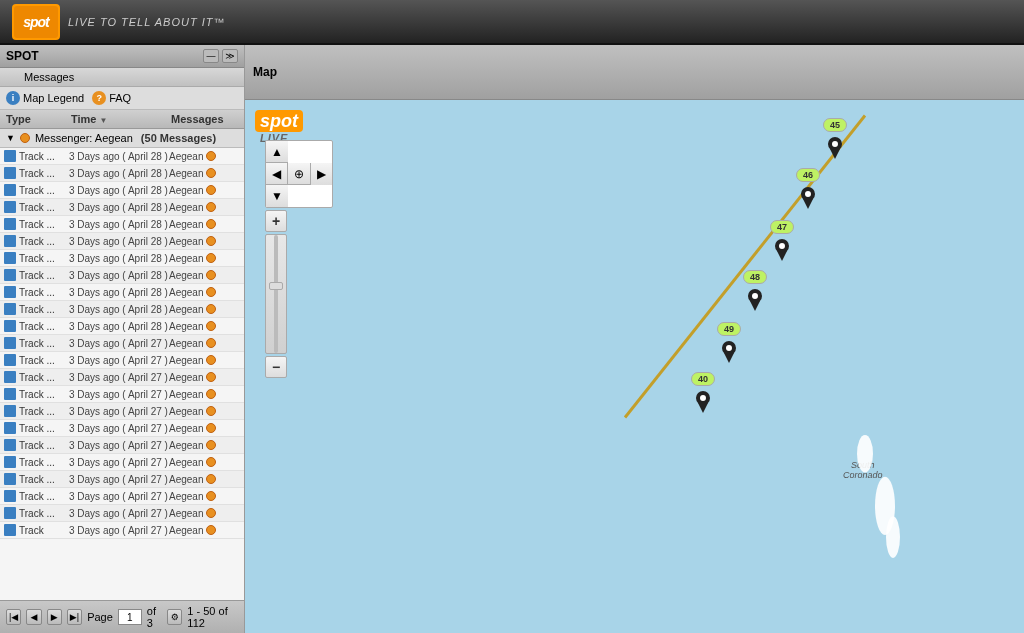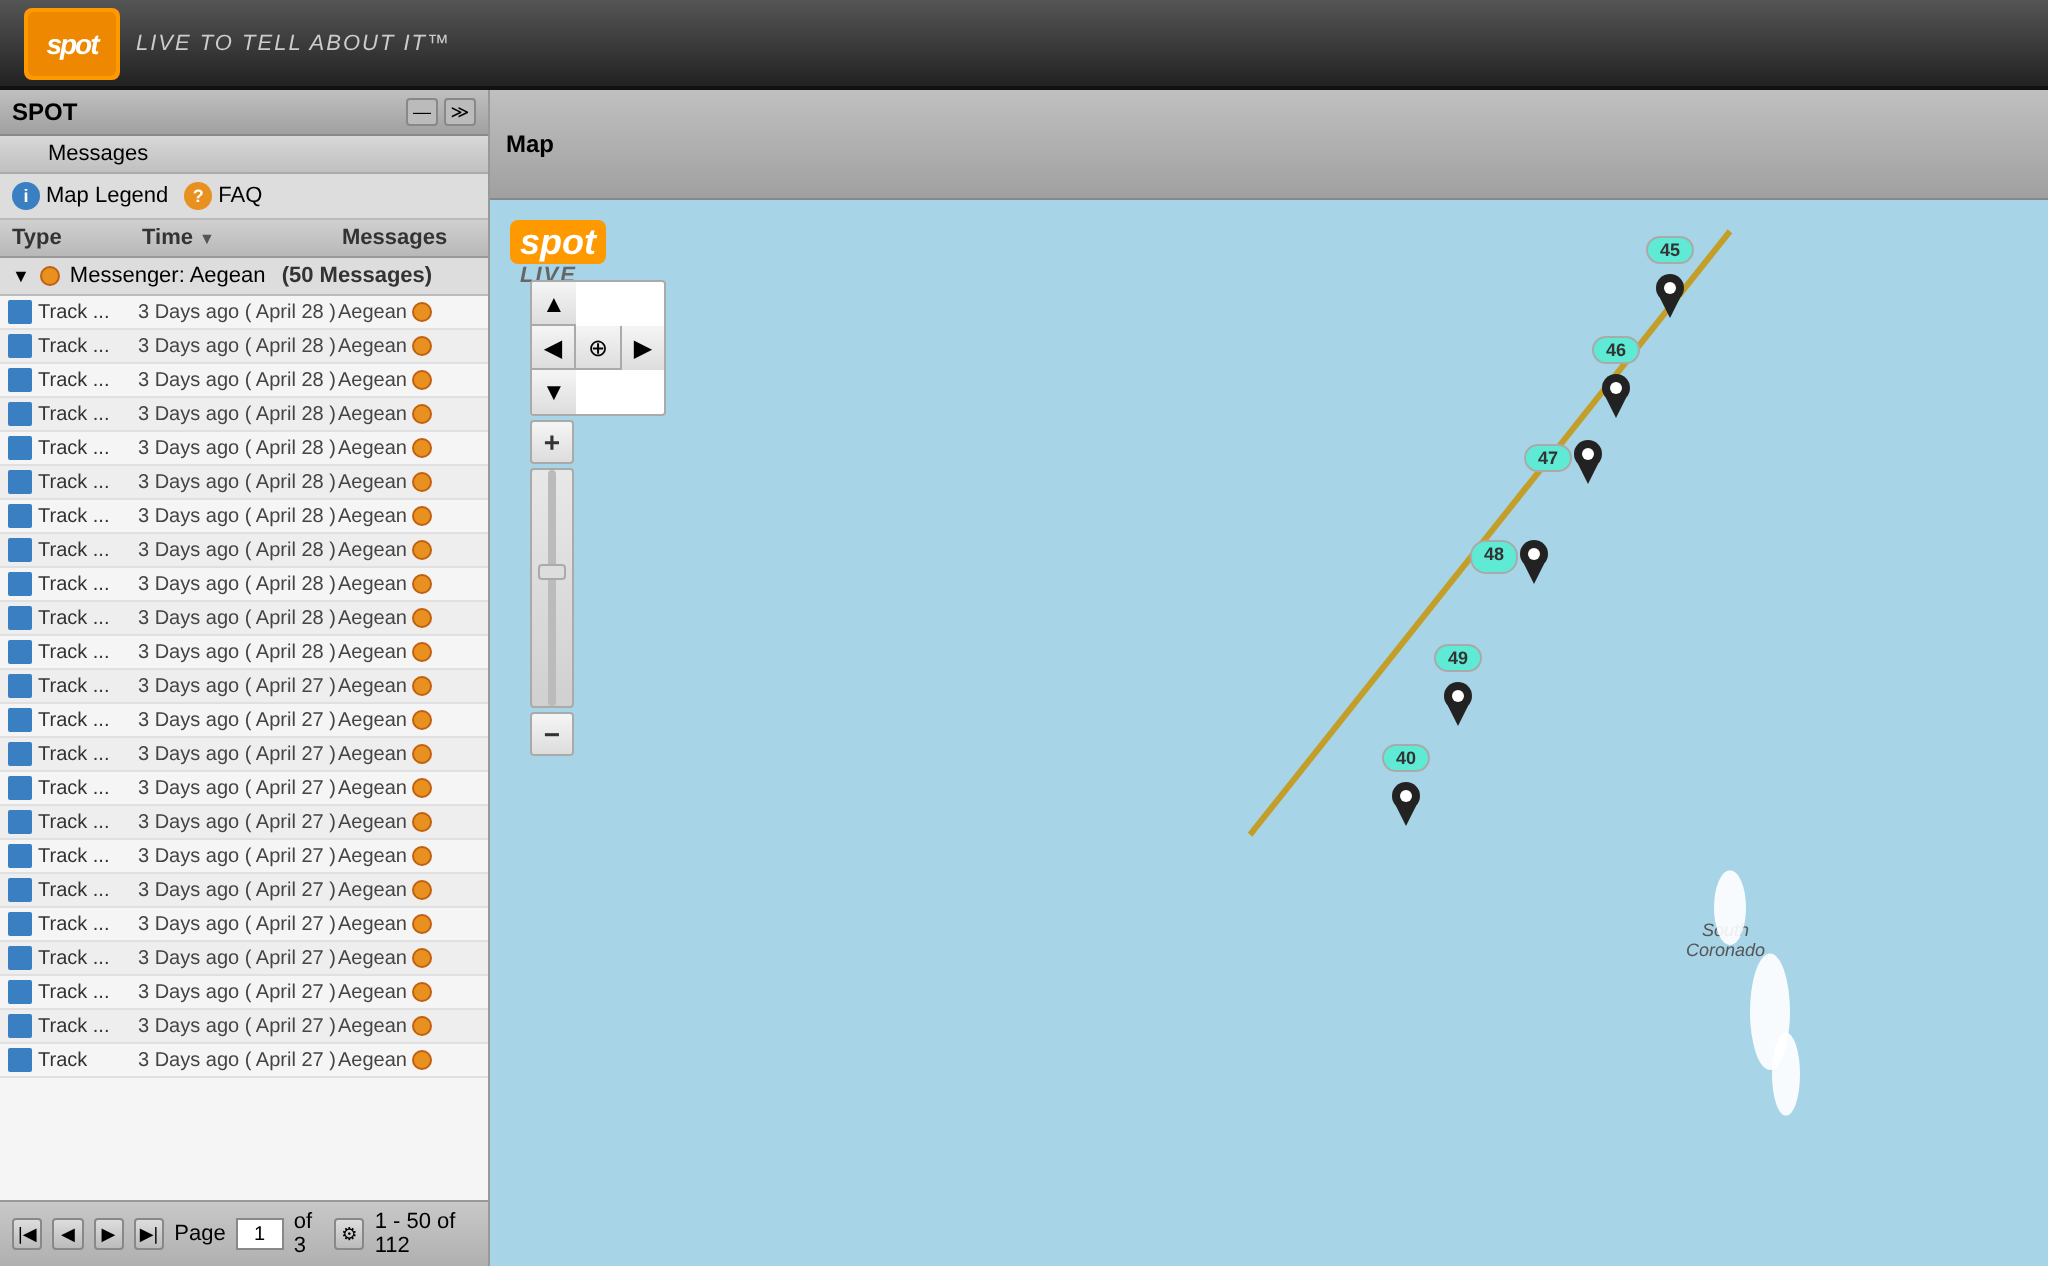--- a/index.html
+++ b/index.html
@@ -377,21 +377,21 @@
       height: 100%;
       pointer-events: none;
     }
     .pin-wrapper {
       position: absolute;
       display: flex;
       align-items: flex-end;
       gap: 3px;
     }
     .pin-tag {
-      background: #5eead4;
+      background: #bef264;
       border: 1px solid #aaa;
       border-radius: 8px;
       padding: 1px 6px;
       font-size: 9px;
       font-weight: bold;
       color: #333;
       margin-bottom: 5px;
     }
     
     .map-label {
@@ -769,32 +769,32 @@
           <div class="pin-tag">46</div>
           <svg width="16" height="22" viewBox="0 0 16 22">
             <ellipse cx="8" cy="7" rx="7" ry="7" fill="#222"></ellipse>
             <circle cx="8" cy="7" r="3" fill="white"></circle>
             <polygon points="3,12 13,12 8,22" fill="#222"></polygon>
           </svg>
         </div>
       </div>
 
       <div class="pin-wrapper" style="position:absolute; left:537px; top:120px; transform:translateX(-50%);">
-        <div style="display:flex; flex-direction:row; align-items:center;">
+        <div style="display:flex; flex-direction:column; align-items:center;">
           <div class="pin-tag">47</div>
           <svg width="16" height="22" viewBox="0 0 16 22">
             <ellipse cx="8" cy="7" rx="7" ry="7" fill="#222"></ellipse>
             <circle cx="8" cy="7" r="3" fill="white"></circle>
             <polygon points="3,12 13,12 8,22" fill="#222"></polygon>
           </svg>
         </div>
       </div>
 
       <div class="pin-wrapper" style="position:absolute; left:510px; top:170px; transform:translateX(-50%);">
-        <div style="display:flex; ">
+        <div style="display:flex; flex-direction:column; align-items:center;">
           <div class="pin-tag">48</div>
           <svg width="16" height="22" viewBox="0 0 16 22">
             <ellipse cx="8" cy="7" rx="7" ry="7" fill="#222"></ellipse>
             <circle cx="8" cy="7" r="3" fill="white"></circle>
             <polygon points="3,12 13,12 8,22" fill="#222"></polygon>
           </svg>
         </div>
       </div>
 
       <div class="pin-wrapper" style="position:absolute; left:484px; top:222px; transform:translateX(-50%);">

